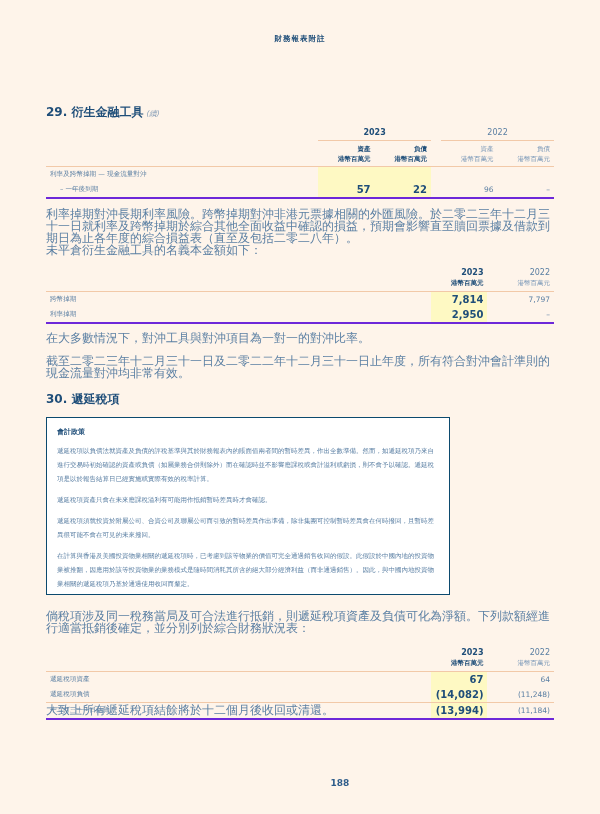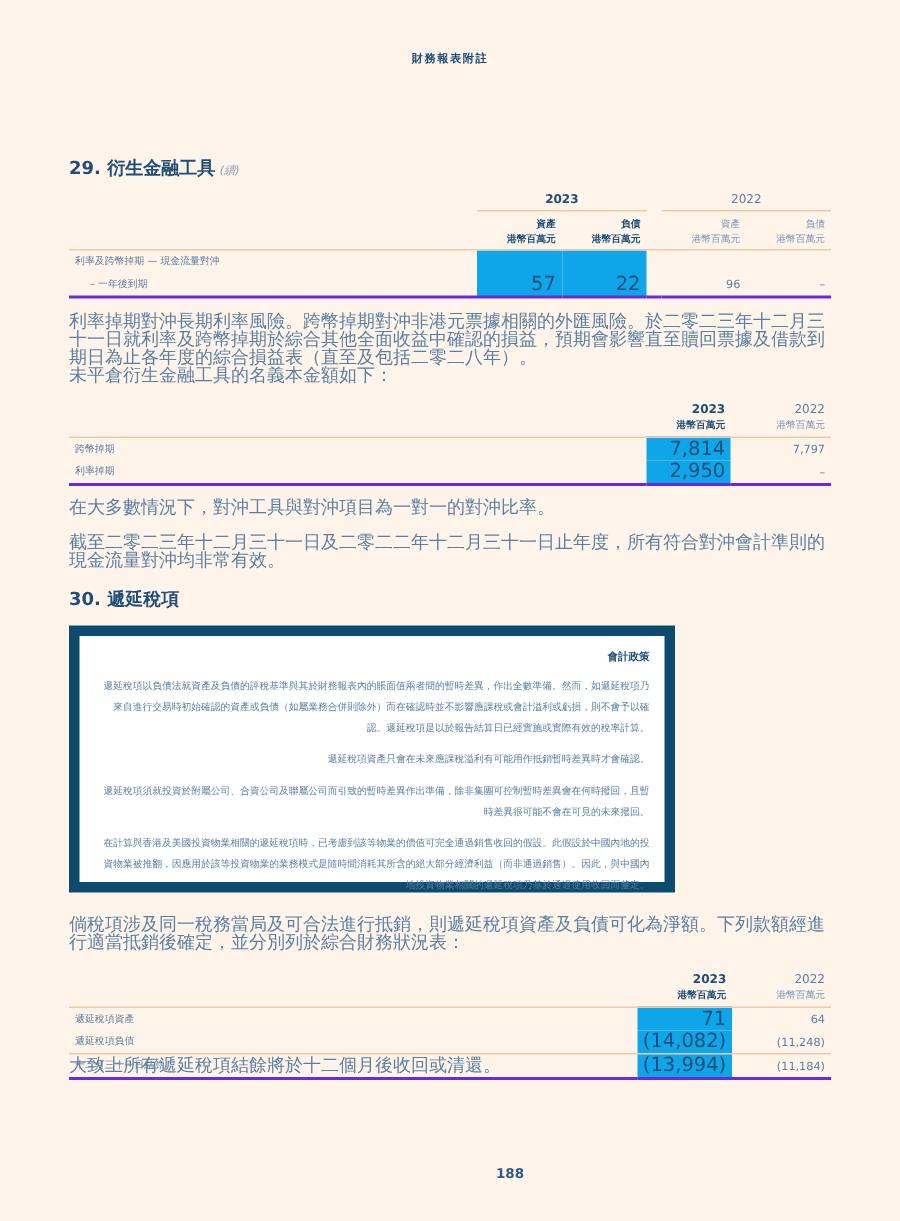--- a/index.html
+++ b/index.html
@@ -14,31 +14,31 @@
   .sec-title {
     position:absolute; left:46px; font-size:12px; font-weight:bold; color:#1f4e79;
   }
   .sec-title .cont { font-size:7.5px; font-style:italic; color:#8aa0b8; font-weight:normal; margin-left:3px; }
   .para {
     position:absolute; left:46px; width:510px; font-size:12px; line-height:12px; color:#5a7fa3;
   }
   table { border-collapse:collapse; position:absolute; left:46px; width:508px; font-size:6.6px; }
   td { padding:0 4px; height:15px; color:#5a7fa3; }
   td.num { text-align:right; }
-  td.cur { background:#0ea5e9; color:#1f4e79; font-weight:normal; font-size:13px; }
+  td.cur { background:#fef9c3; color:#1f4e79; font-weight:bold; font-size:10px; }
   td.prev { font-size:7.5px; color:#5a7fa3; }
   .hdr-cur { color:#1f4e79; font-weight:bold; text-align:right; font-size:6.5px; line-height:10px; }
   .hdr-prev { color:#7a98b8; text-align:right; font-size:6.5px; line-height:10px; }
   .yr-cur { font-weight:bold; color:#1f4e79; font-size:8px; }
   .yr-prev { color:#5a7fa3; font-size:8px; }
   .line-top td { border-top:1px solid #f2c9a8; }
   .line-bottom td { border-bottom:2px solid #6d28d9; }
   .policy-box {
     position:absolute; left:46px; top:417px; width:404px; height:178px; background:#ffffff;
-    border:7px solid #0c4a6e; box-sizing:border-box; padding:9px 10px;text-align:right;
+    border:1px solid #0c4a6e; box-sizing:border-box; padding:9px 10px;
   }
   .policy-box .ptitle { font-size:7px; font-weight:bold; color:#1f4e79; margin-bottom:7px; }
   .policy-box .pp { font-size:6.5px; line-height:14px; color:#5a7fa3; margin-bottom:7px; }
   .page-num { position:absolute; top:778px; width:600px; text-align:center; font-size:9px; font-weight:bold; color:#2e5c8a;padding-left:40px; }
 </style>
 </head>
 <body>
 
 <div class="running-head">財務報表附註</div>
 
@@ -169,21 +169,21 @@
           <div>港幣百萬元</div>
         </td>
     <td></td>
     <td class="hdr-prev">
           <div class="yr-prev">2022</div>
           <div>港幣百萬元</div>
         </td>
   </tr>
   <tr class="line-top">
     <td>遞延稅項資產</td>
-    <td class="num cur">71</td>
+    <td class="num cur">67</td>
     <td></td>
     <td class="num prev">64</td>
   </tr>
   <tr>
     <td>遞延稅項負債</td>
     <td class="num cur">(14,082)</td>
     <td></td>
     <td class="num prev">(11,248)</td>
   </tr>
   <tr class="line-top line-bottom">

